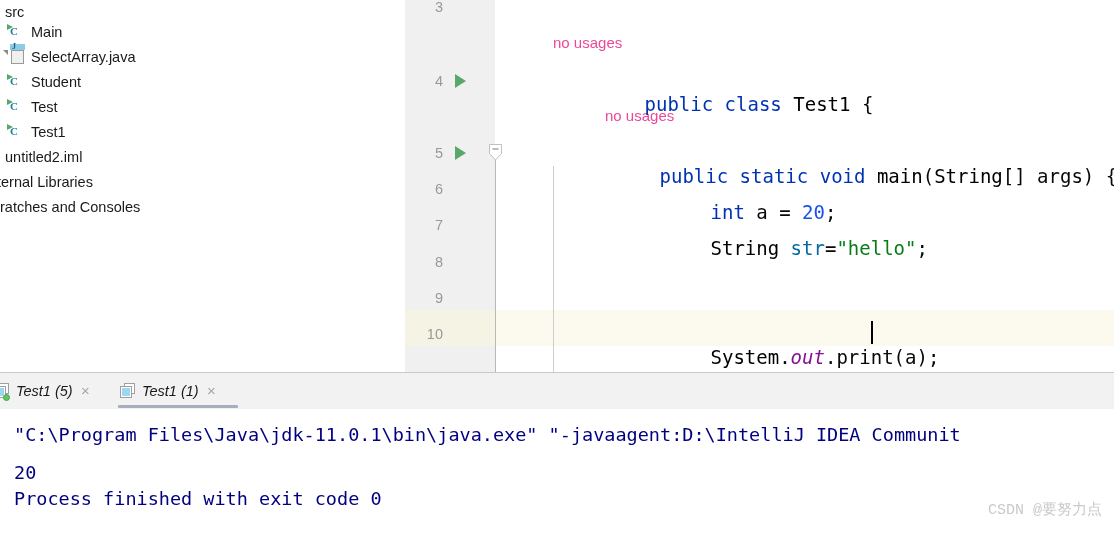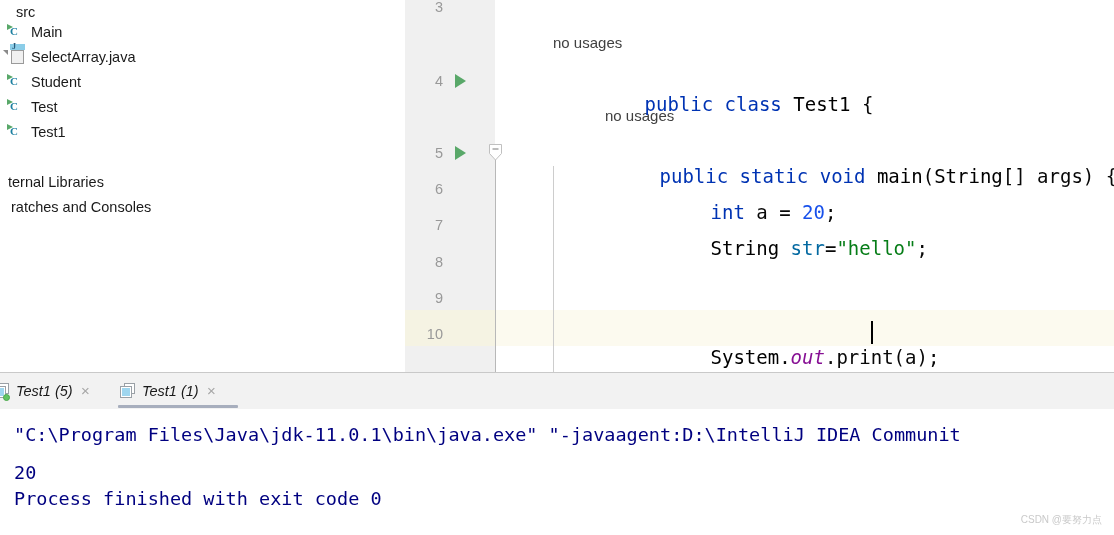--- a/index.html
+++ b/index.html
@@ -101,21 +101,21 @@
     background: #8bcde8;
   }
   .icon-javafile .jf-j {
     position: absolute; left: 2px; bottom: -1px;
     font-family: "Liberation Serif", serif;
     font-size: 8px;
     font-weight: bold;
     color: #2a5c7a;
     line-height: 8px;
   }
-  .tree-row.no-icon { padding-left: 16px; }
+  .tree-row.no-icon { padding-left: 5px; }
 
   
   .editor {
     position: absolute; left: 405px; top: 0;
     width: 709px; height: 372px;
     background: #ffffff;
     overflow: hidden;
   }
   .gutter {
     position: absolute; left: 0; top: 0;
@@ -178,21 +178,21 @@
     font-family: "DejaVu Sans Mono", monospace;
     font-size: 19px;
     line-height: 24px;
     white-space: pre;
     letter-spacing: 0px;
   }
   .usage-hint {
     position: absolute;
     font-family: "Liberation Sans", sans-serif;
     font-size: 15px;
-    color: #404040;
+    color: #ec4899;
     white-space: pre;
   }
 
   
   .kw      { color: #0033b3; }
   .typ     { color: #000000; }
   .cls     { color: #000000; }
   .num     { color: #1750eb; }
   .str     { color: #067d17; }
   .plain   { color: #080808; }
@@ -285,23 +285,23 @@
     position: absolute;
     left: 14px;
     font-family: "DejaVu Sans Mono", monospace;
     font-size: 18.5px;
     line-height: 24px;
     color: #000080;
     white-space: pre;
   }
   .watermark {
     position: absolute;
-    right: 12px; bottom: 8px;
-    font-family: Liberation Sans, sans-serif;
-    font-size: 10px;
+    right: 12px; bottom: 16px;
+    font-family: Liberation Mono, monospace;
+    font-size: 15px;
     color: #c9c9c9;
     white-space: nowrap;
   }
 </style>
 </head>
 <body>
 
 <div id="app">
 
   <div class="top-area">
@@ -334,20 +334,23 @@
       <div class="tree-row" style="top:70px;position:absolute;left:8px;width:397px;">
         <span class="tree-icon"><span class="icon-class"></span></span>
         <span class="tree-label">Student</span>
       </div>
 
       <div class="tree-row" style="top:120px;position:absolute;left:8px;width:397px;">
         <span class="tree-icon"><span class="icon-class"></span></span>
         <span class="tree-label">Test1</span>
       </div>
 
+      <div class="tree-row no-icon" style="top:145px;position:absolute;left:0px;width:405px;">
+        <span class="tree-label">untitled2.iml</span>
+      </div>
 
       <div class="tree-row no-icon" style="top:170px;position:absolute;left:-8px;width:413px;">
         <span class="tree-label">ternal Libraries</span>
       </div>
 
       <div class="tree-row no-icon" style="top:195px;position:absolute;left:-5px;width:410px;">
         <span class="tree-label">ratches and Consoles</span>
       </div>
 
     </div>

